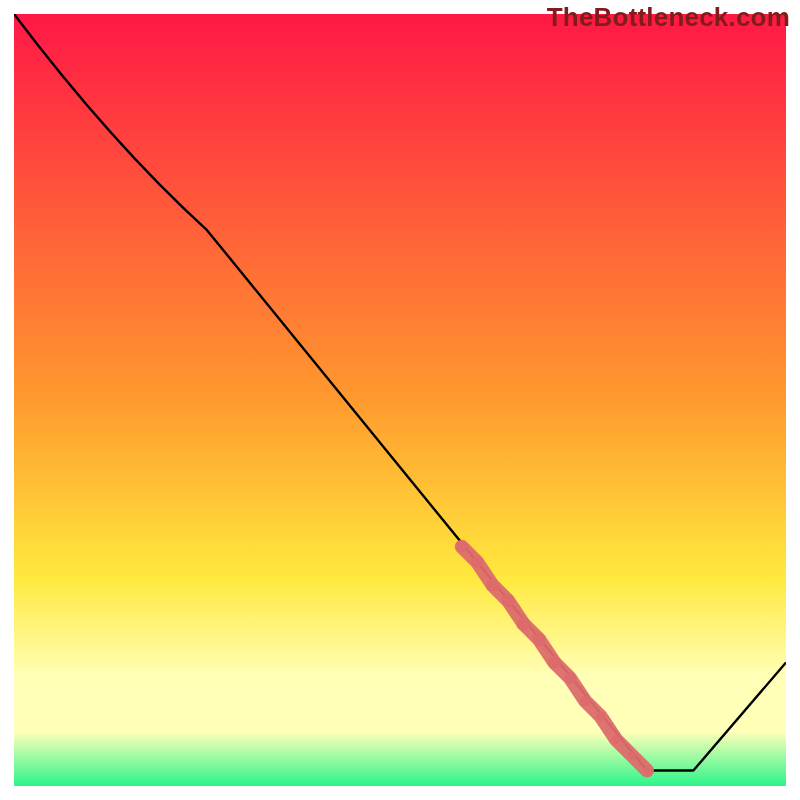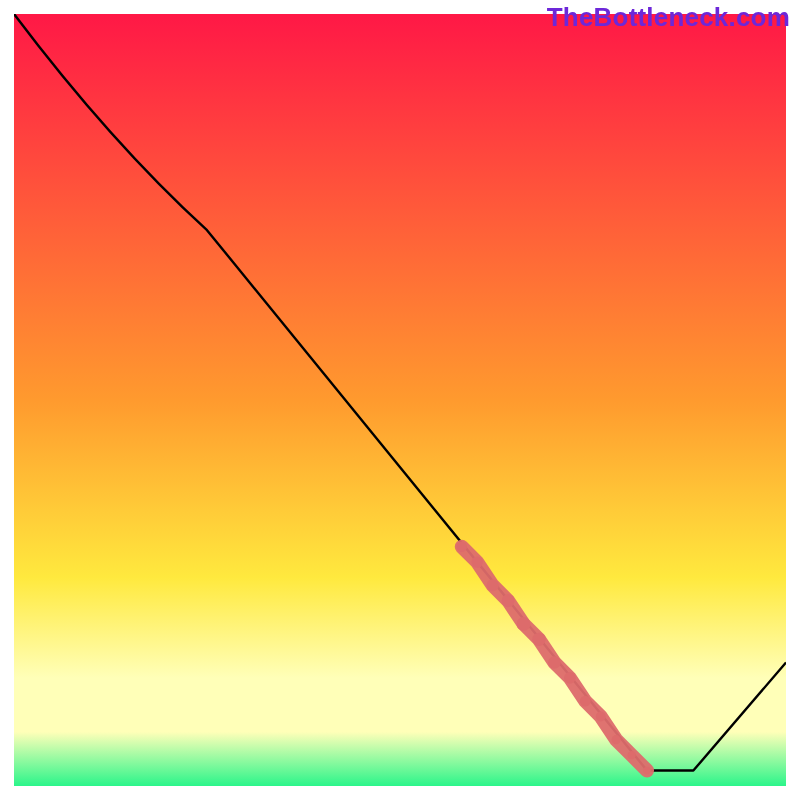--- a/index.html
+++ b/index.html
@@ -18,21 +18,21 @@
   svg {
     display: block;
   }
   .watermark {
     position: absolute;
     top: 2px;
     right: 10px;
     font-family: Arial, Helvetica, sans-serif;
     font-size: 26px;
     font-weight: 600;
-    color: #6d28d9;
+    color: #7f1d1d;
     letter-spacing: 0.2px;
   }
 </style>
 </head>
 <body>
 
 <div class="stage">
 
   <svg id="chart-svg" width="800" height="800" viewBox="0 0 800 800" preserveAspectRatio="none">
     <defs>

